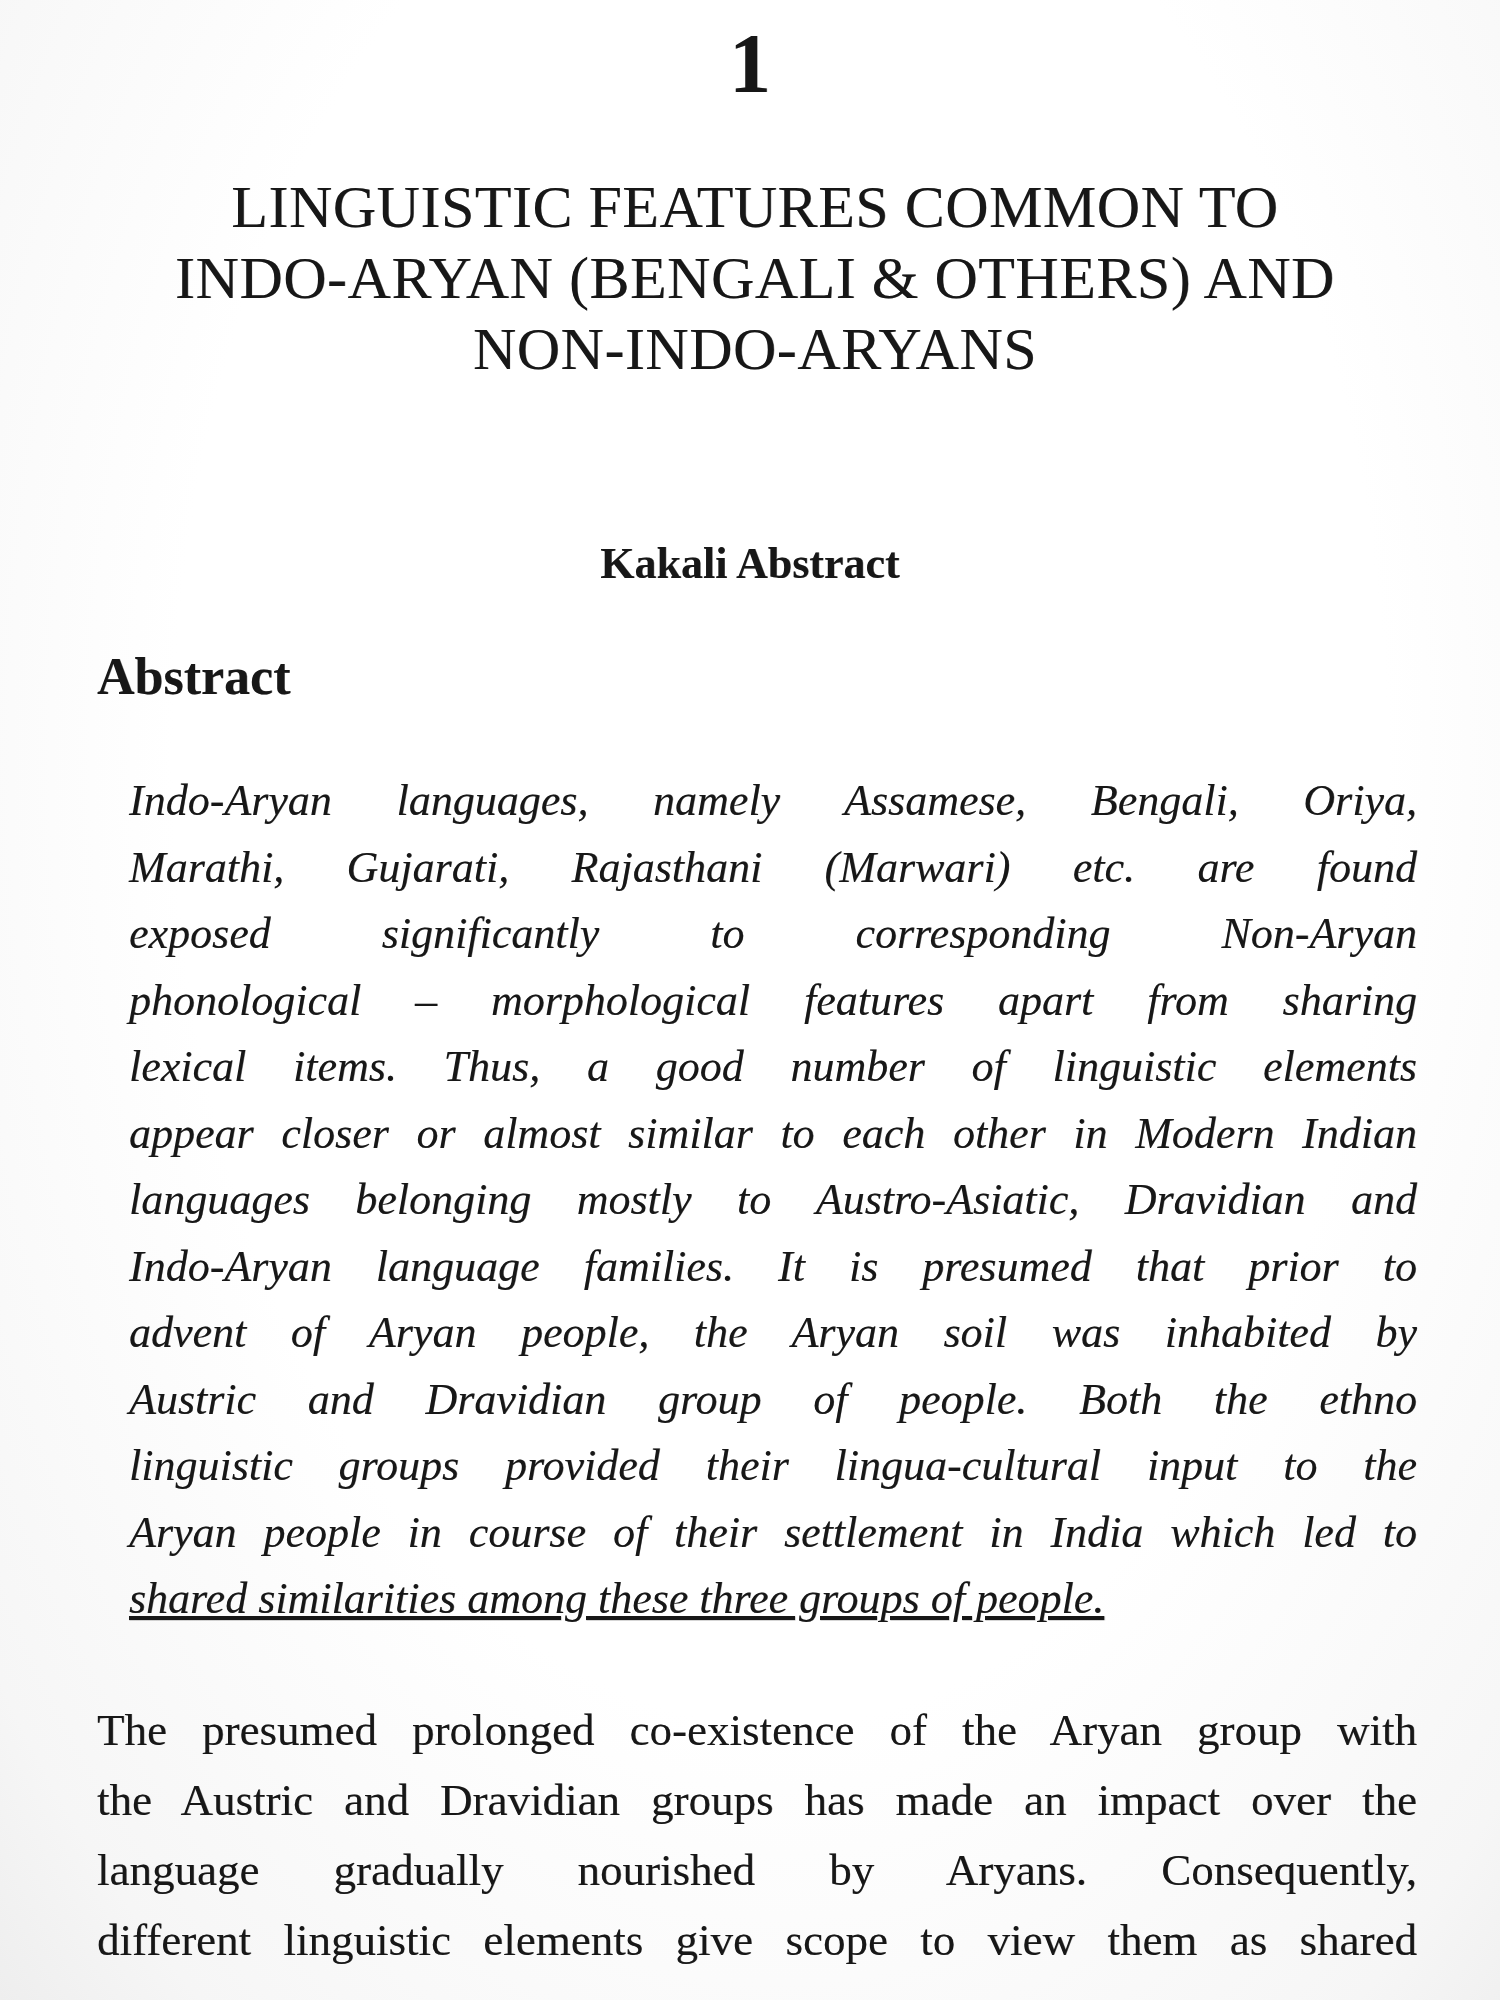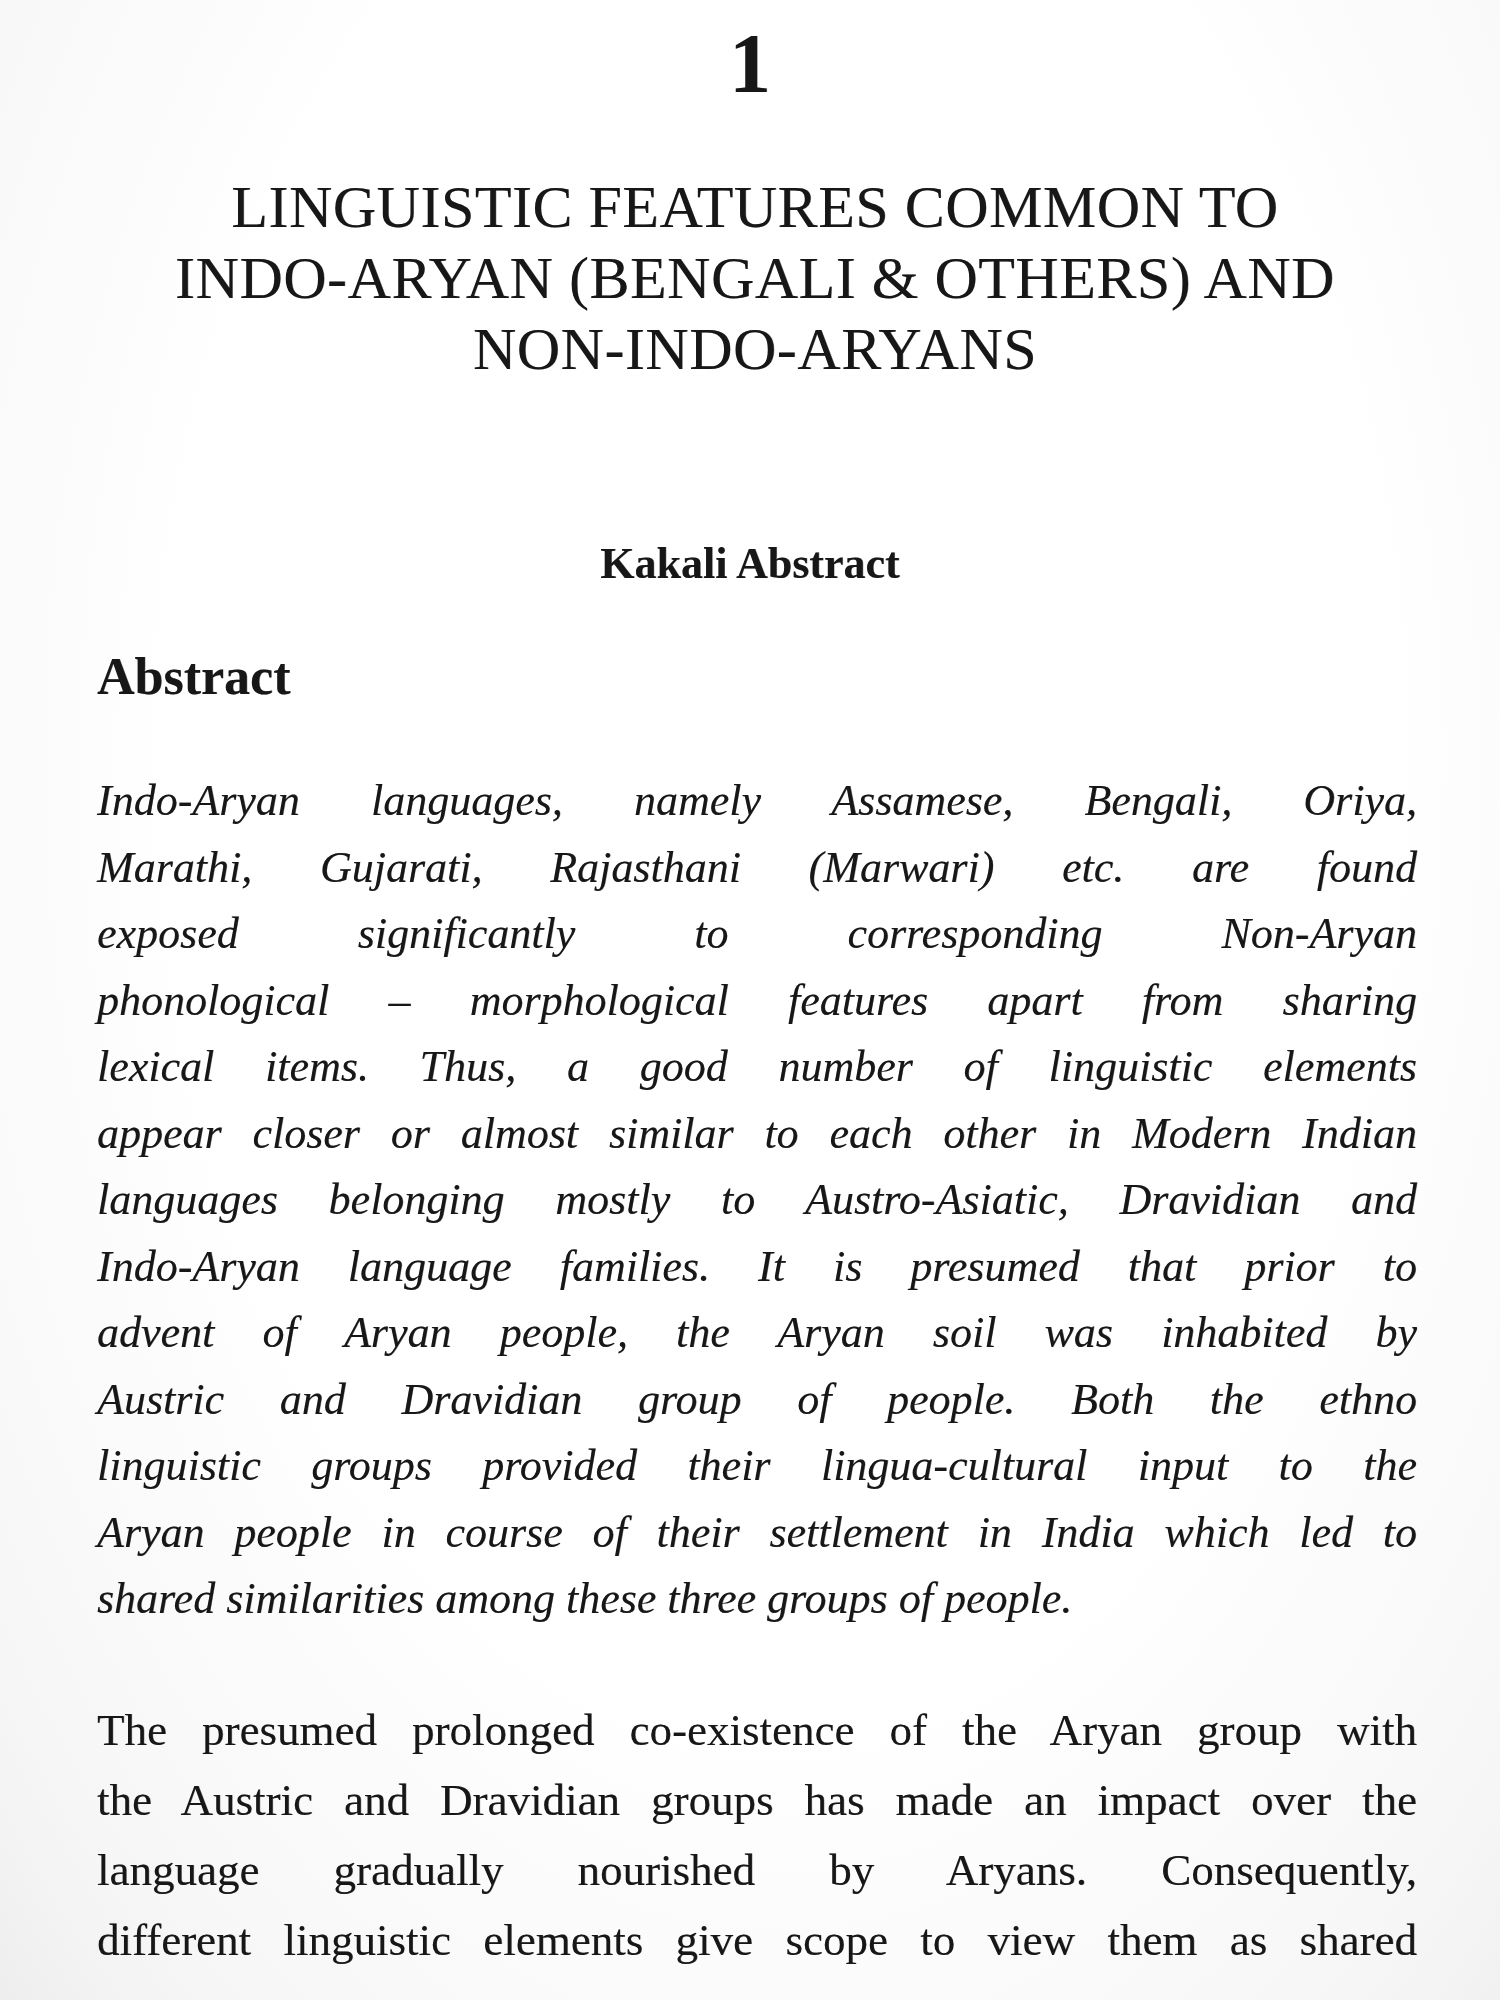--- a/index.html
+++ b/index.html
@@ -38,34 +38,34 @@
   }
   .abstract-heading {
     position: absolute; top: 645px; left: 97px;
     font-size: 52px; font-weight: 700; line-height: 64px;
   }
   .abstract-body {
     position: absolute; top: 768px; left: 97px; width: 1320px;
     font-style: italic;
     font-size: 44px;
   }
-  .abstract-body .line { line-height: 66.5px; }
+  .abstract-body .line { line-height: 66.5px; margin-left: 32px; }
   .body-para {
     position: absolute; top: 1695px; left: 97px; width: 1320px;
     font-size: 45px;
   }
   .body-para .line { line-height: 70px; }
 
   .line {
     text-align: justify;
     text-align-last: justify;
     overflow: visible;
     white-space: normal;
   }
-  .line.no-stretch { text-align-last: left; }
+  .line.no-stretch { text-align-last: left; text-decoration: underline; }
 </style>
 </head>
 <body>
 
 <div id="page">
 
   <div class="chapter-number txt">1</div>
 
   <div class="title-block">
     <div class="title-line txt">LINGUISTIC FEATURES COMMON TO</div>

